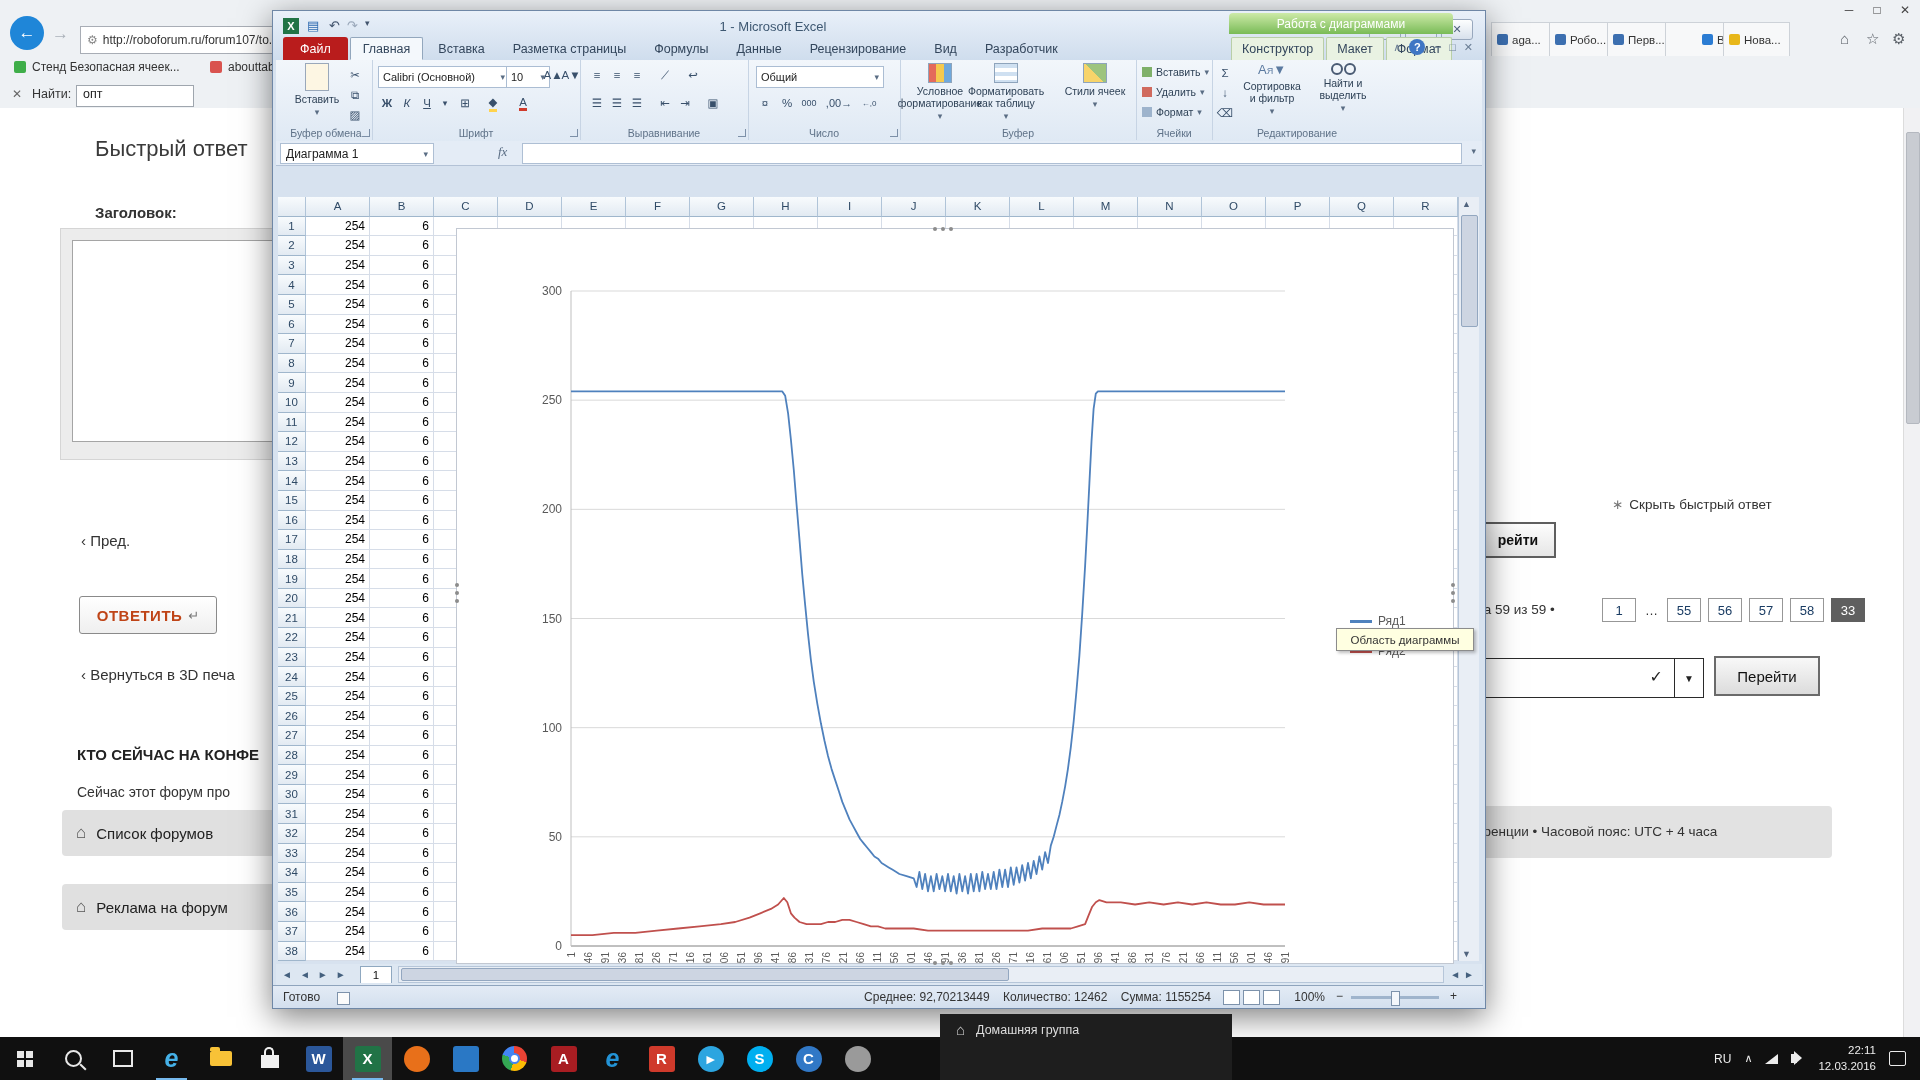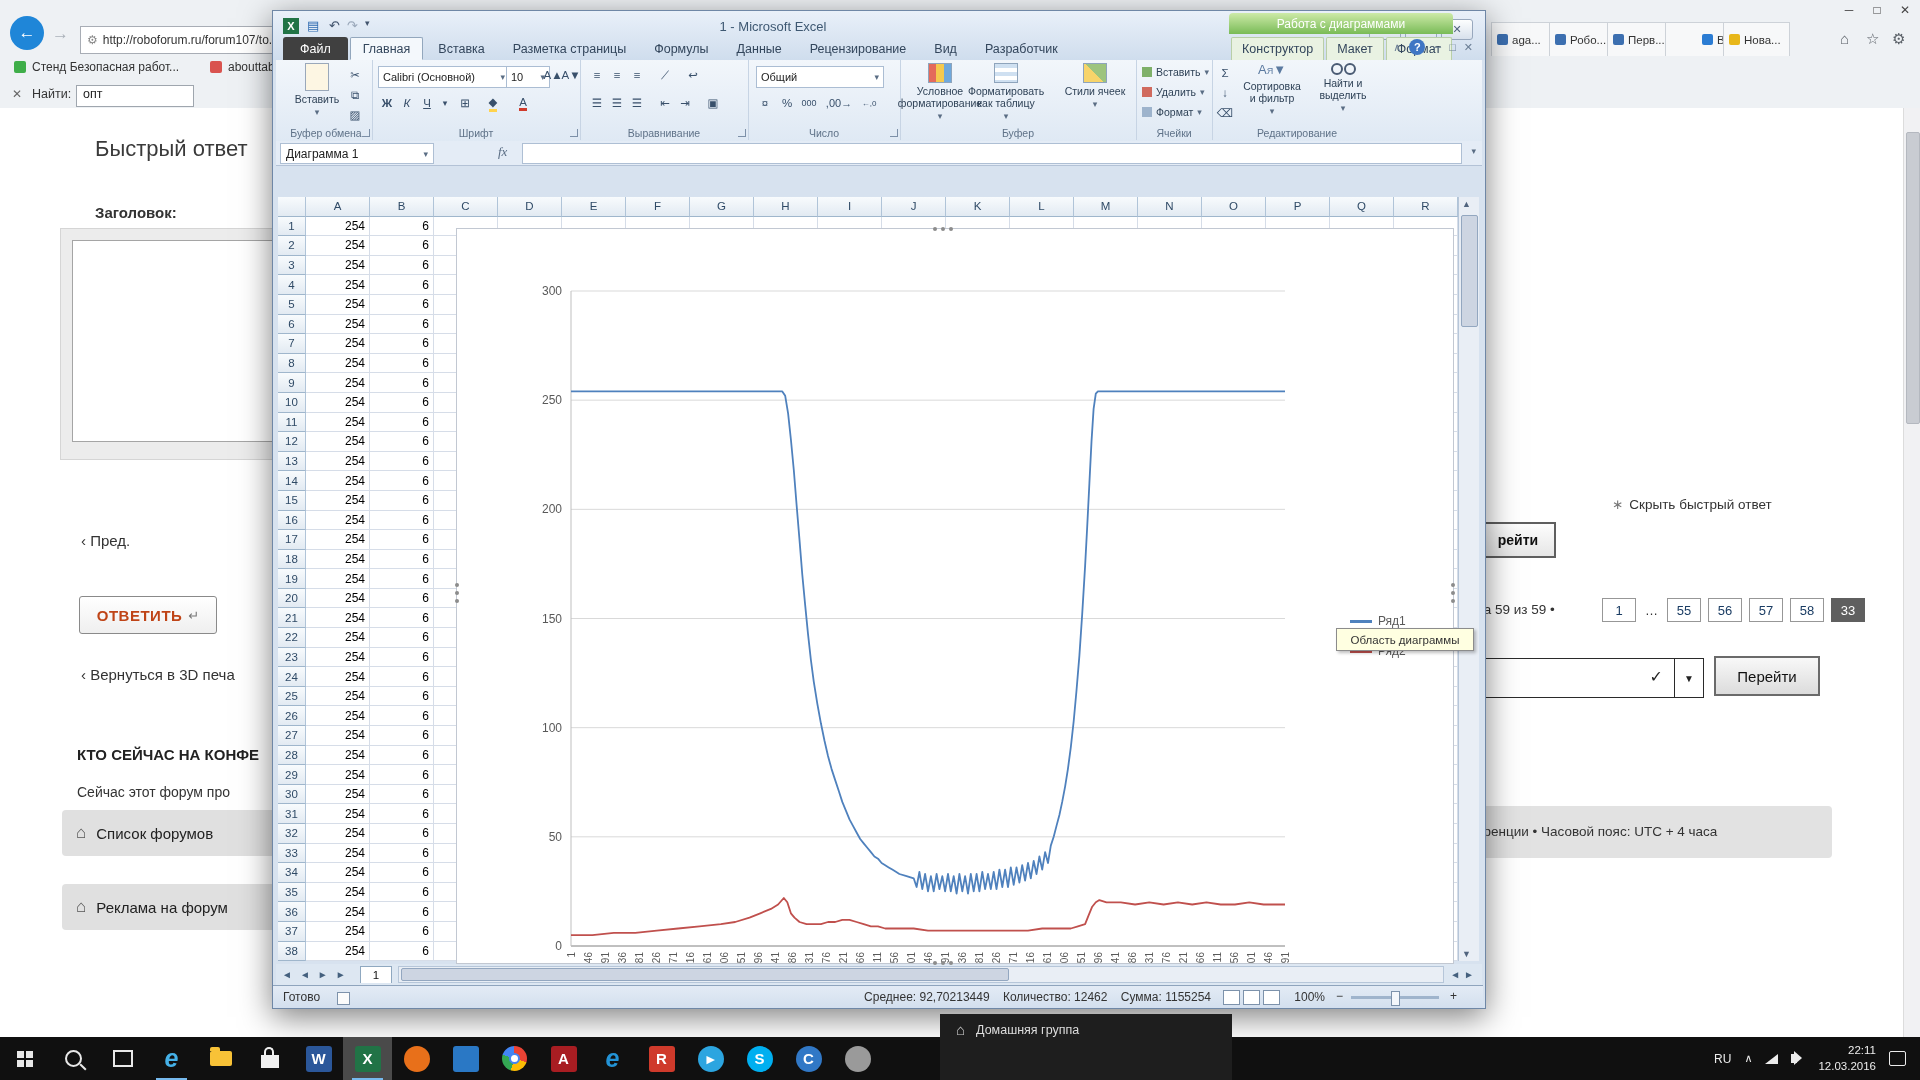--- a/index.html
+++ b/index.html
@@ -34,21 +34,21 @@
             background:linear-gradient(#e9f0f9,#cfdded);}
   .qat{position:absolute;top:7px;font-size:13px;color:#41546d;}
   .xl-winbtn{position:absolute;top:8px;width:30px;height:19px;border:1px solid #98a8bd;border-radius:3px;
              background:linear-gradient(#fdfefe,#d8e1ec);color:#51647e;font-size:11px;
              display:flex;align-items:center;justify-content:center;}
   #ctx-hdr{position:absolute;left:956px;top:2px;width:224px;height:21px;border-radius:4px 4px 0 0;
            background:linear-gradient(#cdeaa8,#79bb57);color:#fff;font-size:12px;
            display:flex;align-items:center;justify-content:center;}
   #ribbon-tabs{position:absolute;left:10px;top:26px;height:23px;display:flex;gap:2px;}
   .rtab{padding:0 12px;font-size:12.5px;color:#33465c;display:flex;align-items:center;border:1px solid transparent;}
-  .rtab.file{background:#404040;color:#fff;border-radius:3px 3px 0 0;padding:4px 16px;}
+  .rtab.file{background:#b91c1c;color:#fff;border-radius:3px 3px 0 0;padding:4px 16px;}
   .rtab.active{background:#f4f8fc;border:1px solid #93a7bd;border-bottom-color:#f4f8fc;border-radius:2px 2px 0 0;}
   #ctx-tabs{position:absolute;left:958px;top:26px;height:23px;display:flex;gap:2px;}
   .ctab{padding:0 10px;font-size:12.5px;color:#33465c;background:#e9f2e2;border:1px solid #b9cfa8;
         border-bottom:none;border-radius:2px 2px 0 0;display:flex;align-items:center;}
   #ribbon-right{position:absolute;right:12px;top:28px;display:flex;gap:8px;align-items:center;color:#6a7d94;font-size:11px;}
   .helpq{width:16px;height:16px;border-radius:50%;background:#3f76c4;color:#fff;font-size:11px;font-weight:bold;
          display:flex;align-items:center;justify-content:center;}
   #ribbon-body{position:absolute;left:3px;top:49px;width:1206px;height:81px;
                background:linear-gradient(#f2f6fb,#dfe9f4);border-bottom:1px solid #b3c2d6;}
   .rgroup{position:absolute;top:0;height:80px;border-right:1px solid #c7d4e4;}
@@ -155,21 +155,21 @@
           <span class="tab-fav" style="background:#e8b71a"></span>
           <span>Нова...</span>
         </div>
       </div>
     <span class="ie-toolico" style="left:1840px">⌂</span>
     <span class="ie-toolico" style="left:1866px">☆</span>
     <span class="ie-toolico" style="left:1892px">⚙</span>
     <div id="ie-favbar">
         <div class="fav-item" style="left: 14px;">
           <span class="fav-ico" style="background:#3fae49"></span>
-          <span>Стенд Безопасная работ...</span>
+          <span>Стенд Безопасная ячеек...</span>
         </div>
         <div class="fav-item" style="left: 210px;">
           <span class="fav-ico" style="background:#d9534f"></span>
           <span>abouttab...</span>
         </div>
       </div>
     <div style="position:absolute;left:0;top:82px;width:268px;height:26px;">
       <span style="position:absolute;left:12px;top:5px;font-size:12px;color:#666">✕</span>
       <span style="position:absolute;left:32px;top:5px;font-size:12.5px;color:#333">Найти:</span>
       <span style="position:absolute;left:76px;top:3px;width:104px;height:18px;background:#fff;border:1px solid #9fa6ae;font-size:12.5px;padding:1px 6px;color:#222">опт</span>

